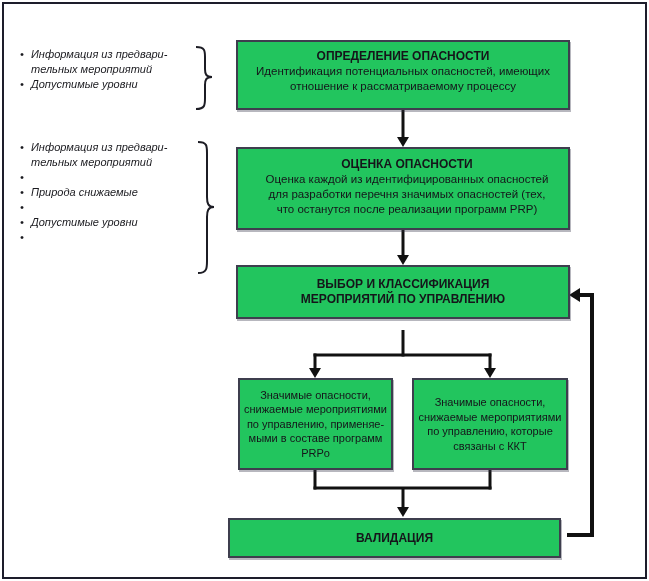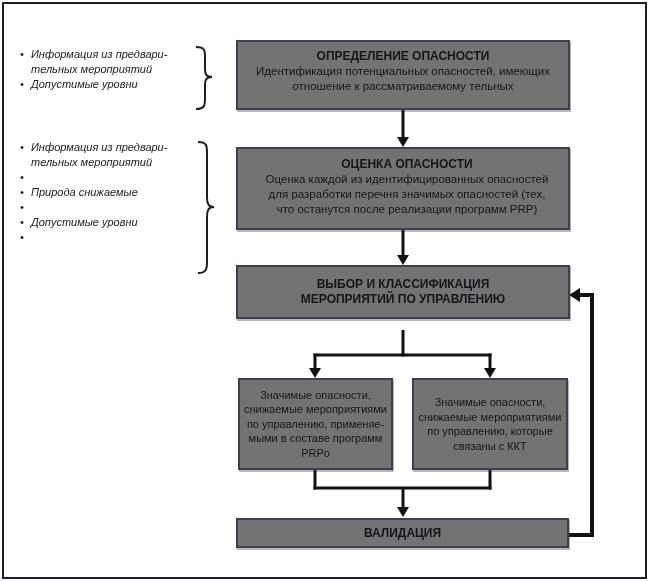--- a/index.html
+++ b/index.html
@@ -8,34 +8,34 @@
     background:#ffffff; overflow:hidden;
     font-family:"Liberation Sans", sans-serif; color:#15151a;
   }
   .outer-border {
     position:absolute; left:2px; top:2px; width:641px; height:573px;
     border:2px solid #1d1d2b; pointer-events:none;
   }
   .connectors { position:absolute; left:0; top:0; width:649px; height:581px; pointer-events:none; }
   .box {
     position:absolute; box-sizing:border-box;
-    background:#737373; border:2px solid #3e3e4e;
+    background:#22c55e; border:2px solid #3e3e4e;
     box-shadow:1px 2px 0 rgba(50,50,70,0.35);
     text-align:center;
   }
   .box-title { font-weight:bold; font-size:12px; line-height:15px; white-space:pre-line; }
   .box-body  { font-size:11.5px; line-height:15px; white-space:pre-line; }
   .vcenter { display:flex; flex-direction:column; align-items:center; justify-content:center; }
 
   .box-identify   { left:236px; top:40px;  width:334px; height:70px; padding-top:7px; }
   .box-assess     { left:236px; top:147px; width:334px; height:83px; padding-top:8px;padding-left:8px; }
   .box-select     { left:236px; top:265px; width:334px; height:54px; }
   .box-branch-prp { left:238px; top:378px; width:155px; height:92px; }
   .box-branch-ccp { left:412px; top:378px; width:156px; height:92px; }
-  .box-validation { left:236px; top:518px; width:333px; height:30px; }
+  .box-validation { left:228px; top:518px; width:333px; height:40px; }
   .box-branch-prp .box-body, .box-branch-ccp .box-body { font-size:11px; line-height:14.5px; }
 
   .side-list { position:absolute; font-style:italic; font-size:11px; line-height:15px; color:#1a1a1f; }
   .list-pre1 { left:20px; top:47px;  width:178px; }
   .list-pre2 { left:20px; top:140px; width:178px; }
   .li { display:flex; }
   .bullet { width:11px; flex:0 0 11px; }
   .li-text { white-space:pre-line; }
 
   .brace { position:absolute; }
@@ -119,21 +119,21 @@
     </div>
   </div>
 
   <svg class="brace brace-2" width="20" height="135" viewBox="0 0 20 135">
     <path d="M1,2 C10,2 10,6 10,13 L10,57 C10,63 11,67 17,67 C11,67 10,71 10,77 L10,121 C10,128 10,133 1,133" fill="none" stroke="#1c1c24" stroke-width="2"></path>
   </svg>
 
   <div class="box box-identify">
     <div class="box-title">ОПРЕДЕЛЕНИЕ ОПАСНОСТИ</div>
     <div class="box-body">Идентификация потенциальных опасностей, имеющих
-отношение к рассматриваемому тельных</div>
+отношение к рассматриваемому процессу</div>
   </div>
 
   <div class="box box-assess">
     <div class="box-title">ОЦЕНКА ОПАСНОСТИ</div>
     <div class="box-body">Оценка каждой из идентифицированных опасностей
 для разработки перечня значимых опасностей (тех,
 что останутся после реализации программ PRP)</div>
   </div>
 
   <div class="box box-select vcenter">

